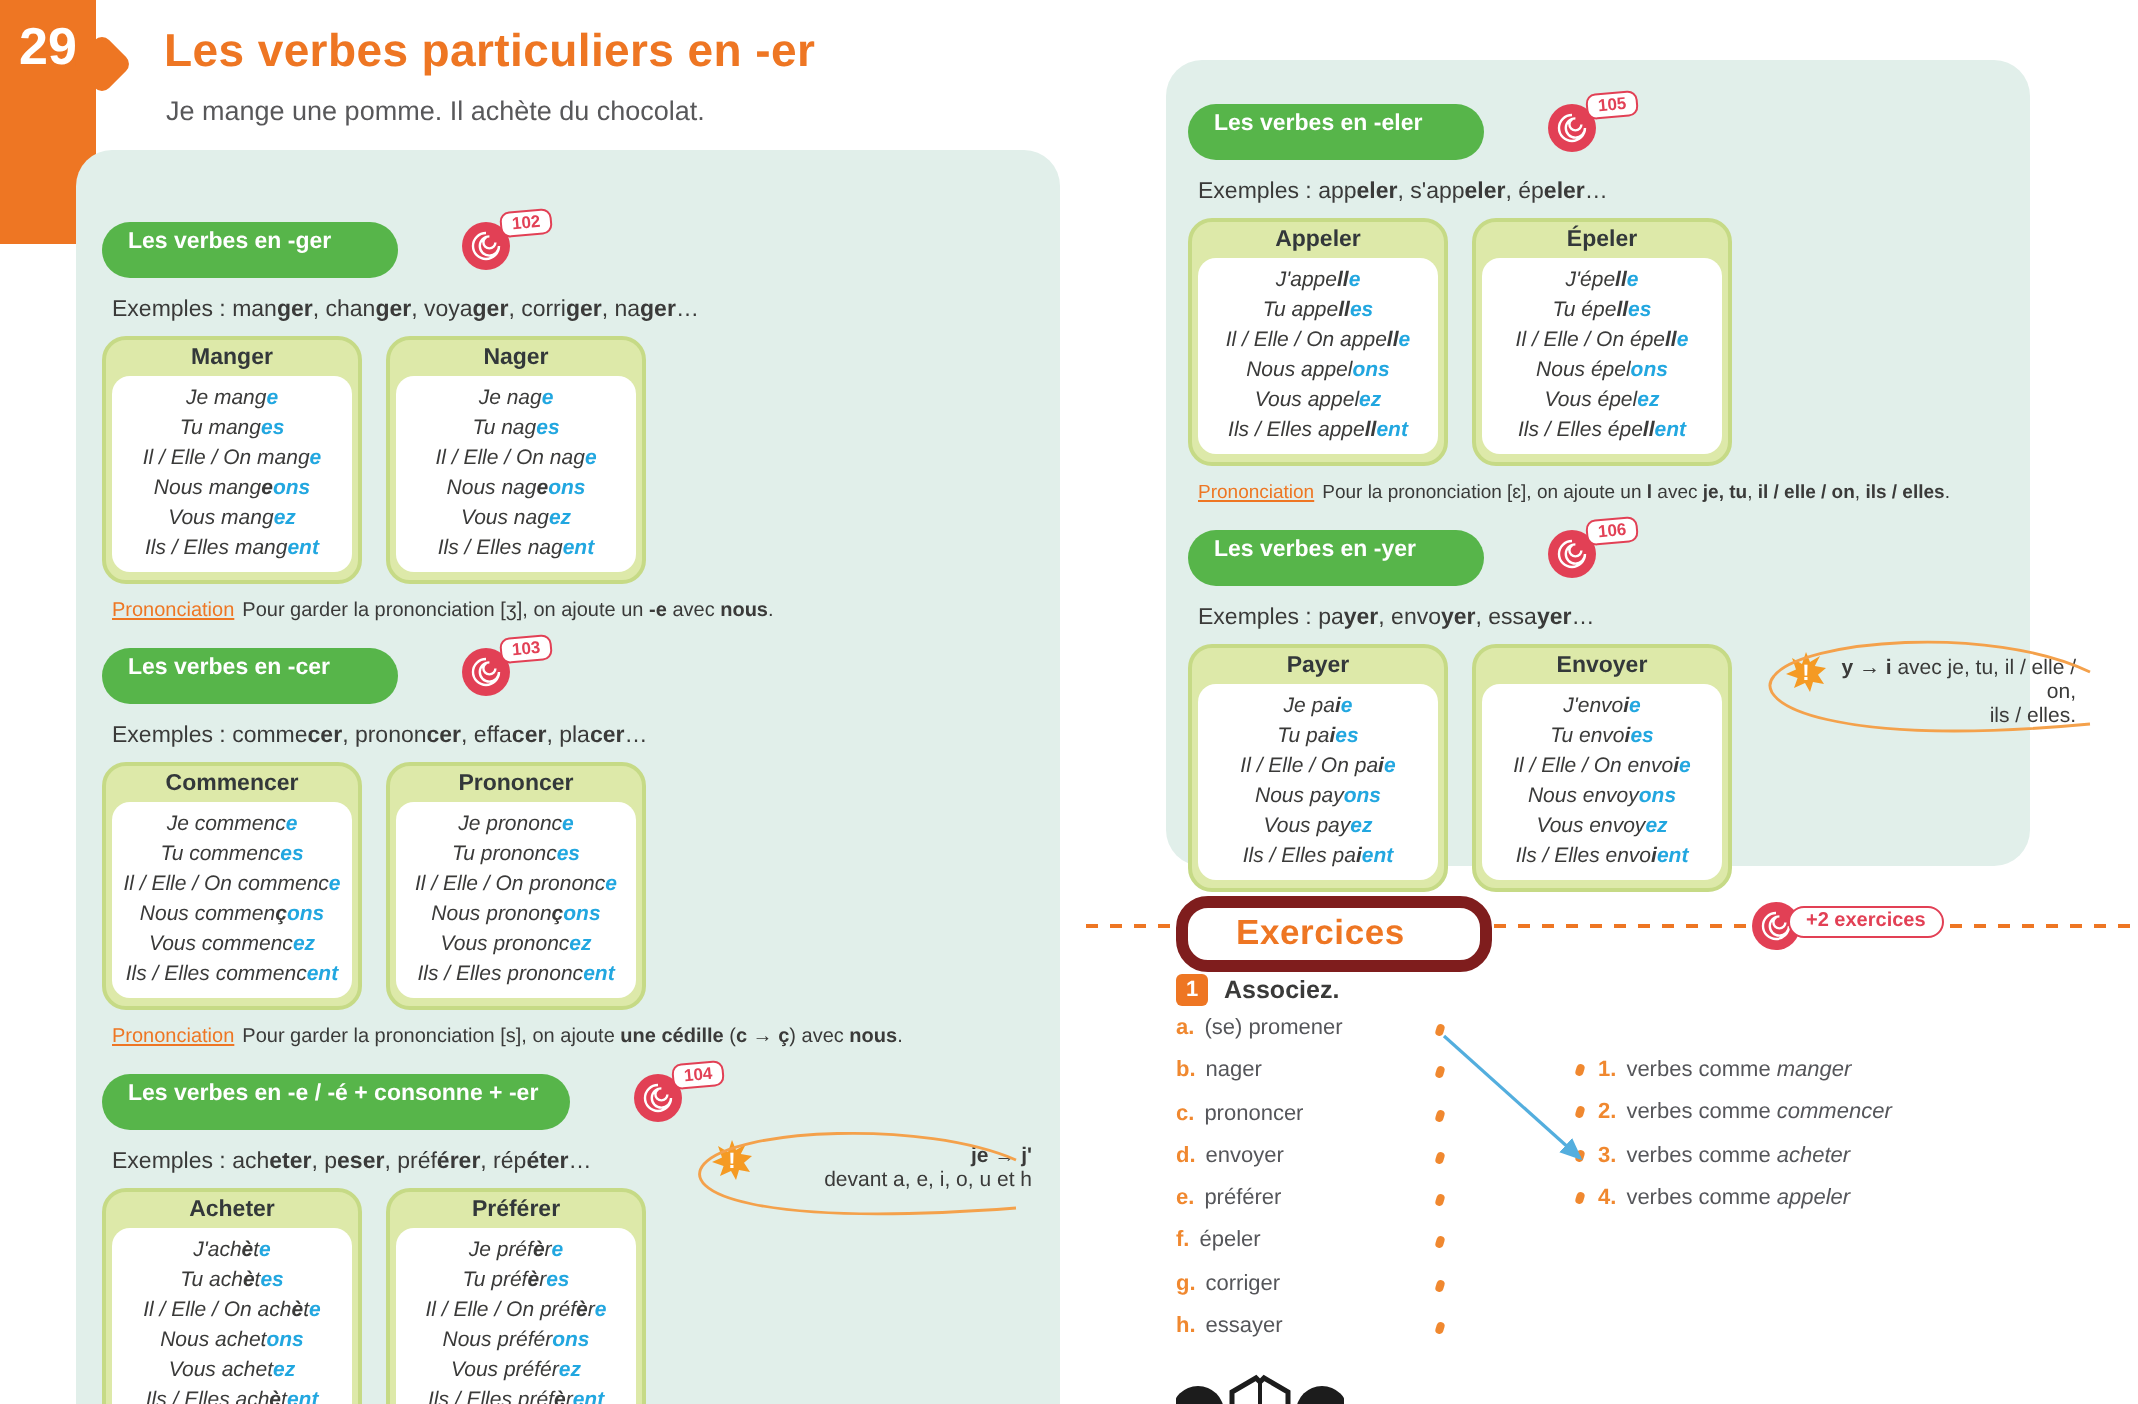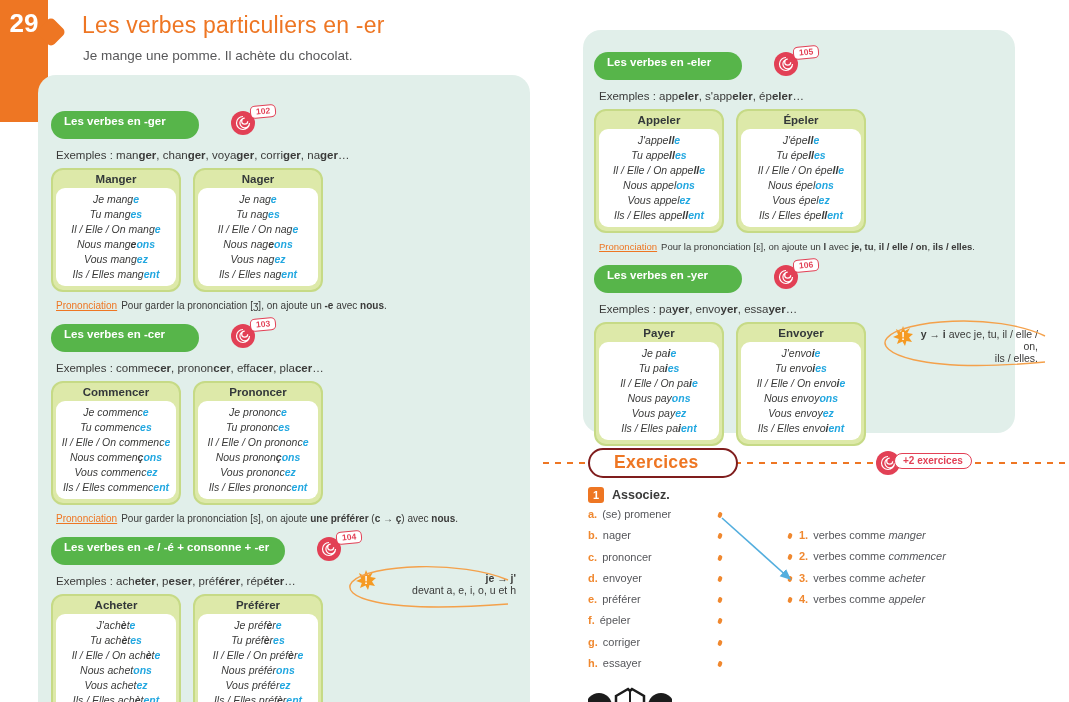--- a/index.html
+++ b/index.html
@@ -3,21 +3,21 @@
 <meta charset="utf-8">
 <style>
   * { margin:0; padding:0; box-sizing:border-box; }
   body { background:#fff; font-family:"Liberation Sans", sans-serif; }
   .page { position:relative; width:1069px; height:702px; background:#fff; overflow:hidden; color:#3a3a39; }
 
   
   .tab { position:absolute; left:0; top:0; width:48px; height:122px; background:#ee7623; }
   .tab-tip { position:absolute; left:40px; top:21px; width:22px; height:22px; background:#ee7623; border-radius:5px; transform:rotate(45deg); }
   .unit-number { position:absolute; left:0; top:8px; width:48px; text-align:center; color:#fff; font-size:26px; font-weight:bold; }
-  .page-title { position:absolute; left:82px; top:12px; font-size:23px; font-weight:normal; color:#ee7623; letter-spacing:.2px; }
+  .page-title { position:absolute; left:82px; top:12px; font-size:23px; font-weight:bold; color:#ee7623; letter-spacing:.2px; }
   .page-subtitle { position:absolute; left:83px; top:48px; font-size:13.5px; color:#58585a; }
 
   
   .panel { position:absolute; background:#e1efea; border-radius:18px; }
   .panel-left  { left:38px; top:75px; width:492px; height:660px; padding:36px 24px 0 13px; }
   .panel-right { left:583px; top:30px; width:432px; height:403px; padding:22px 12px 0 11px; }
 
   
   .pill-row { display:flex; align-items:flex-start; margin-bottom:10px; }
   .pill { display:inline-block; background:#57b54a; color:#fff; font-weight:bold; font-size:11.5px; padding:4px 16px 12px 13px; border-radius:14px; min-width:148px; }
@@ -41,21 +41,21 @@
   .sidenote { position:absolute; width:160px; font-size:10.5px; }
   .sidenote .sn-text { margin-left:24px;text-align:right; }
   .sn-star { position:absolute; left:0; top:-2px; width:20px; height:20px; }
   .sn-swoosh { position:absolute; pointer-events:none; }
   #sidenote-je { left:356px; top:572px; }
   #sidenote-yi { left:893px; top:328px; width:145px; }
 
   
   .dash-line { position:absolute; left:543px; top:462px; width:526px; height:2px;
     background-image:repeating-linear-gradient(90deg,#ee7623 0 6px,transparent 6px 12px); }
-  .ex-header-box { position:absolute; left:588px; top:448px; background:#fff; border:2px solid #7f1d1d; border-radius:16px; padding:2px 38px 3px 24px; color:#ee7623; font-weight:bold; font-size:17.5px; z-index:2; letter-spacing:.3px; }
+  .ex-header-box { position:absolute; left:588px; top:448px; background:#fff; border:6px solid #7f1d1d; border-radius:16px; padding:2px 38px 3px 24px; color:#ee7623; font-weight:bold; font-size:17.5px; z-index:2; letter-spacing:.3px; }
   .ex-badge { position:absolute; left:876px; top:451px; display:flex; align-items:flex-start; z-index:2; background:#fff; }
   .ex-badge-pill { margin-left:-6px; margin-top:2px; border:1.5px solid #e24055; border-radius:8px; color:#e24055; font-size:10px; font-weight:bold; padding:1px 8px; background:#fff; height:16px; line-height:12px; }
   .ex1-head { position:absolute; left:588px; top:487px; display:flex; align-items:center; }
   .ex1-num { width:16px; height:16px; background:#ee7623; border-radius:3px; color:#fff; font-size:11px; font-weight:bold; text-align:center; line-height:16px; margin-right:8px; }
   .ex1-label { font-size:12.5px; font-weight:bold; color:#3a3a39; }
   .ex-left { position:absolute; left:588px; top:508px; }
   .ex-right { position:absolute; left:788px; top:529px; }
   .ex-row { position:relative; height:21.3px; font-size:11px; color:#55565a; white-space:nowrap; }
   .ex-letter, .ex-num { color:#f0882f; font-weight:bold; margin-right:5px; font-size:11px; }
   .ex-bullet { position:absolute; left:130px; top:4px; width:4px; height:6px; background:#f0882f; border-radius:2px; transform:rotate(18deg); }
@@ -145,21 +145,21 @@
               <div class="conj-body">
                 <div class="conj-row"><span class="seg-n">Je prononc</span><span class="seg-B">e</span></div>
                 <div class="conj-row"><span class="seg-n">Tu prononc</span><span class="seg-B">es</span></div>
                 <div class="conj-row"><span class="seg-n">Il / Elle / On prononc</span><span class="seg-B">e</span></div>
                 <div class="conj-row"><span class="seg-n">Nous pronon</span><span class="seg-b">ç</span><span class="seg-B">ons</span></div>
                 <div class="conj-row"><span class="seg-n">Vous prononc</span><span class="seg-B">ez</span></div>
                 <div class="conj-row"><span class="seg-n">Ils / Elles prononc</span><span class="seg-B">ent</span></div>
               </div>
             </div>
           </div>
-          <div class="note"><span class="note-label">Prononciation</span><span class="seg-n">Pour garder la prononciation [s], on ajoute </span><span class="seg-b">une préférer</span><span class="seg-n"> (</span><span class="seg-b">c</span><span class="seg-n"> → </span><span class="seg-b">ç</span><span class="seg-n">) avec </span><span class="seg-b">nous</span><span class="seg-n">.</span></div>
+          <div class="note"><span class="note-label">Prononciation</span><span class="seg-n">Pour garder la prononciation [s], on ajoute </span><span class="seg-b">une cédille</span><span class="seg-n"> (</span><span class="seg-b">c</span><span class="seg-n"> → </span><span class="seg-b">ç</span><span class="seg-n">) avec </span><span class="seg-b">nous</span><span class="seg-n">.</span></div>
         </div>
         <div class="section">
           <div class="pill-row">
             <span class="pill">Les verbes en -e / -é + consonne + -er</span>
             <span class="stamp">
               <svg width="24" height="24">
                 <circle cx="12" cy="12" r="12" fill="#e24055"></circle>
                 <path d="M12 5.5a6.5 6.5 0 1 0 6.5 6.5A4.8 4.8 0 1 1 13.7 7.2a3 3 0 1 0 3 3" fill="none" stroke="#fff" stroke-width="1.2"></path>
               </svg>
               <span class="stamp-num">104</span>

